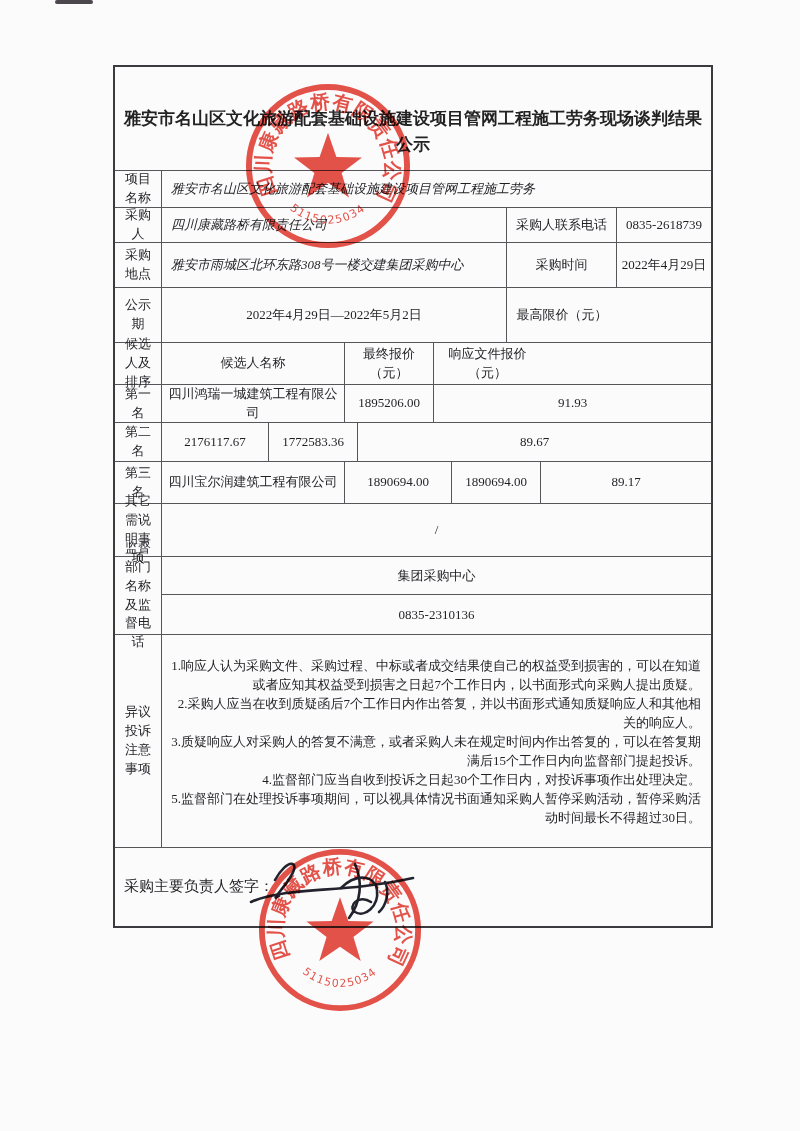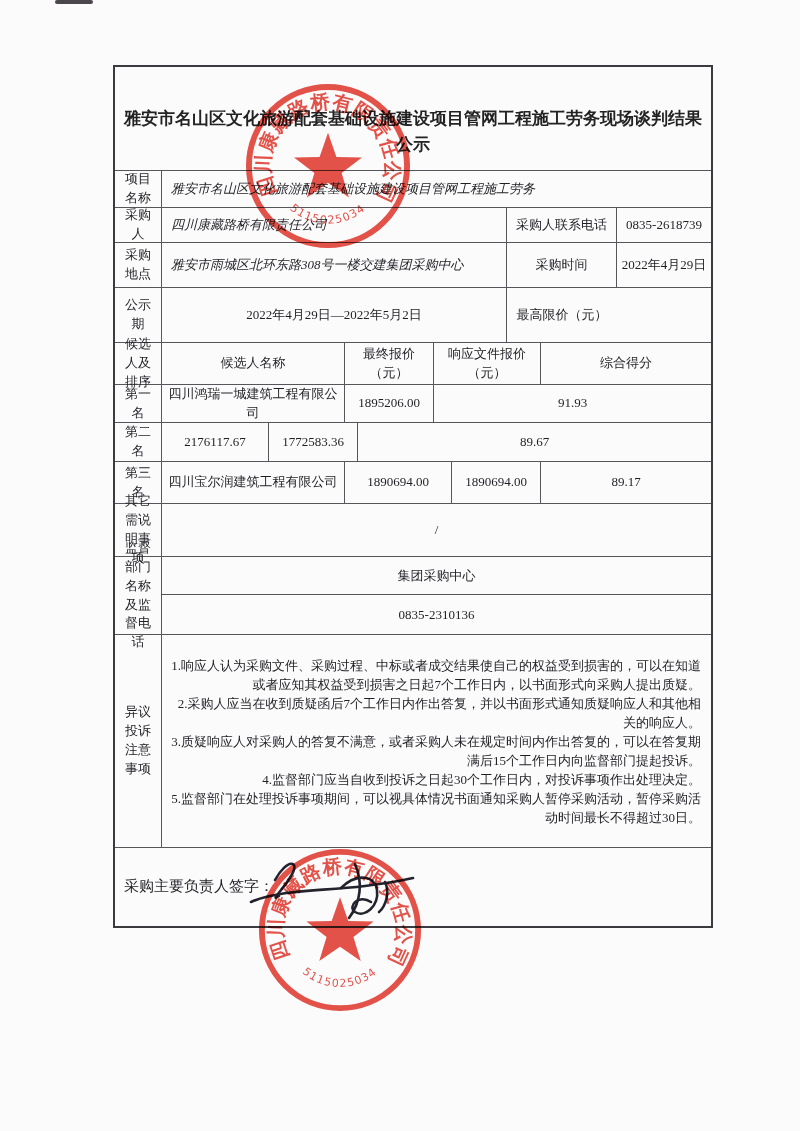--- a/index.html
+++ b/index.html
@@ -95,21 +95,20 @@
     <div class="cell lbl">公示期</div>
     <div class="cell w-val">2022年4月29日—2022年5月2日</div>
     <div class="cell w-key2">最高限价（元）</div>
   </div>
 
   <div class="row r5">
     <div class="cell lbl">候选人及排序</div>
     <div class="cell w-name">候选人名称</div>
     <div class="cell w-fin">最终报价（元）</div>
     <div class="cell w-doc">响应文件报价（元）</div>
-    <div class="cell last">综合得分</div>
   </div>
 
   <div class="row r6">
     <div class="cell lbl">第一名</div>
     <div class="cell w-name">四川鸿瑞一城建筑工程有限公司</div>
     <div class="cell w-fin">1895206.00</div>
     <div class="cell last">91.93</div>
   </div>
 
   <div class="row r7">

